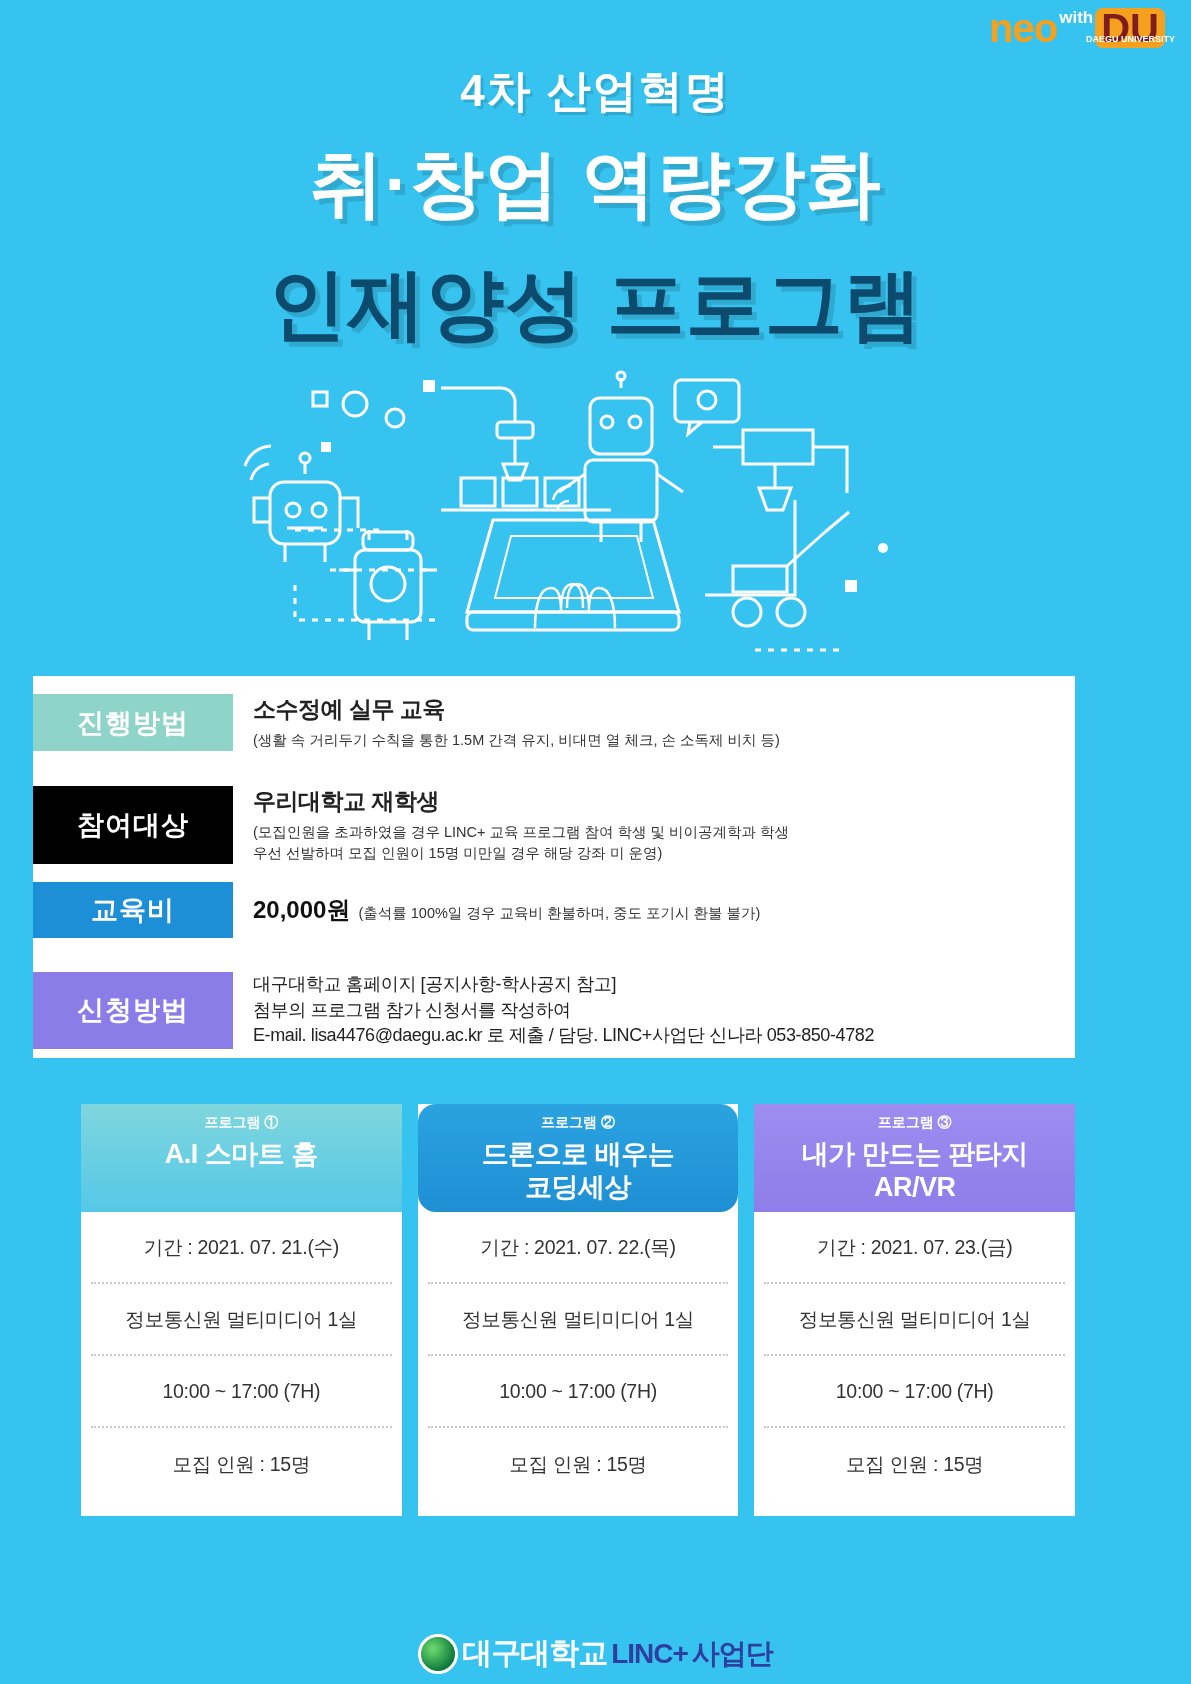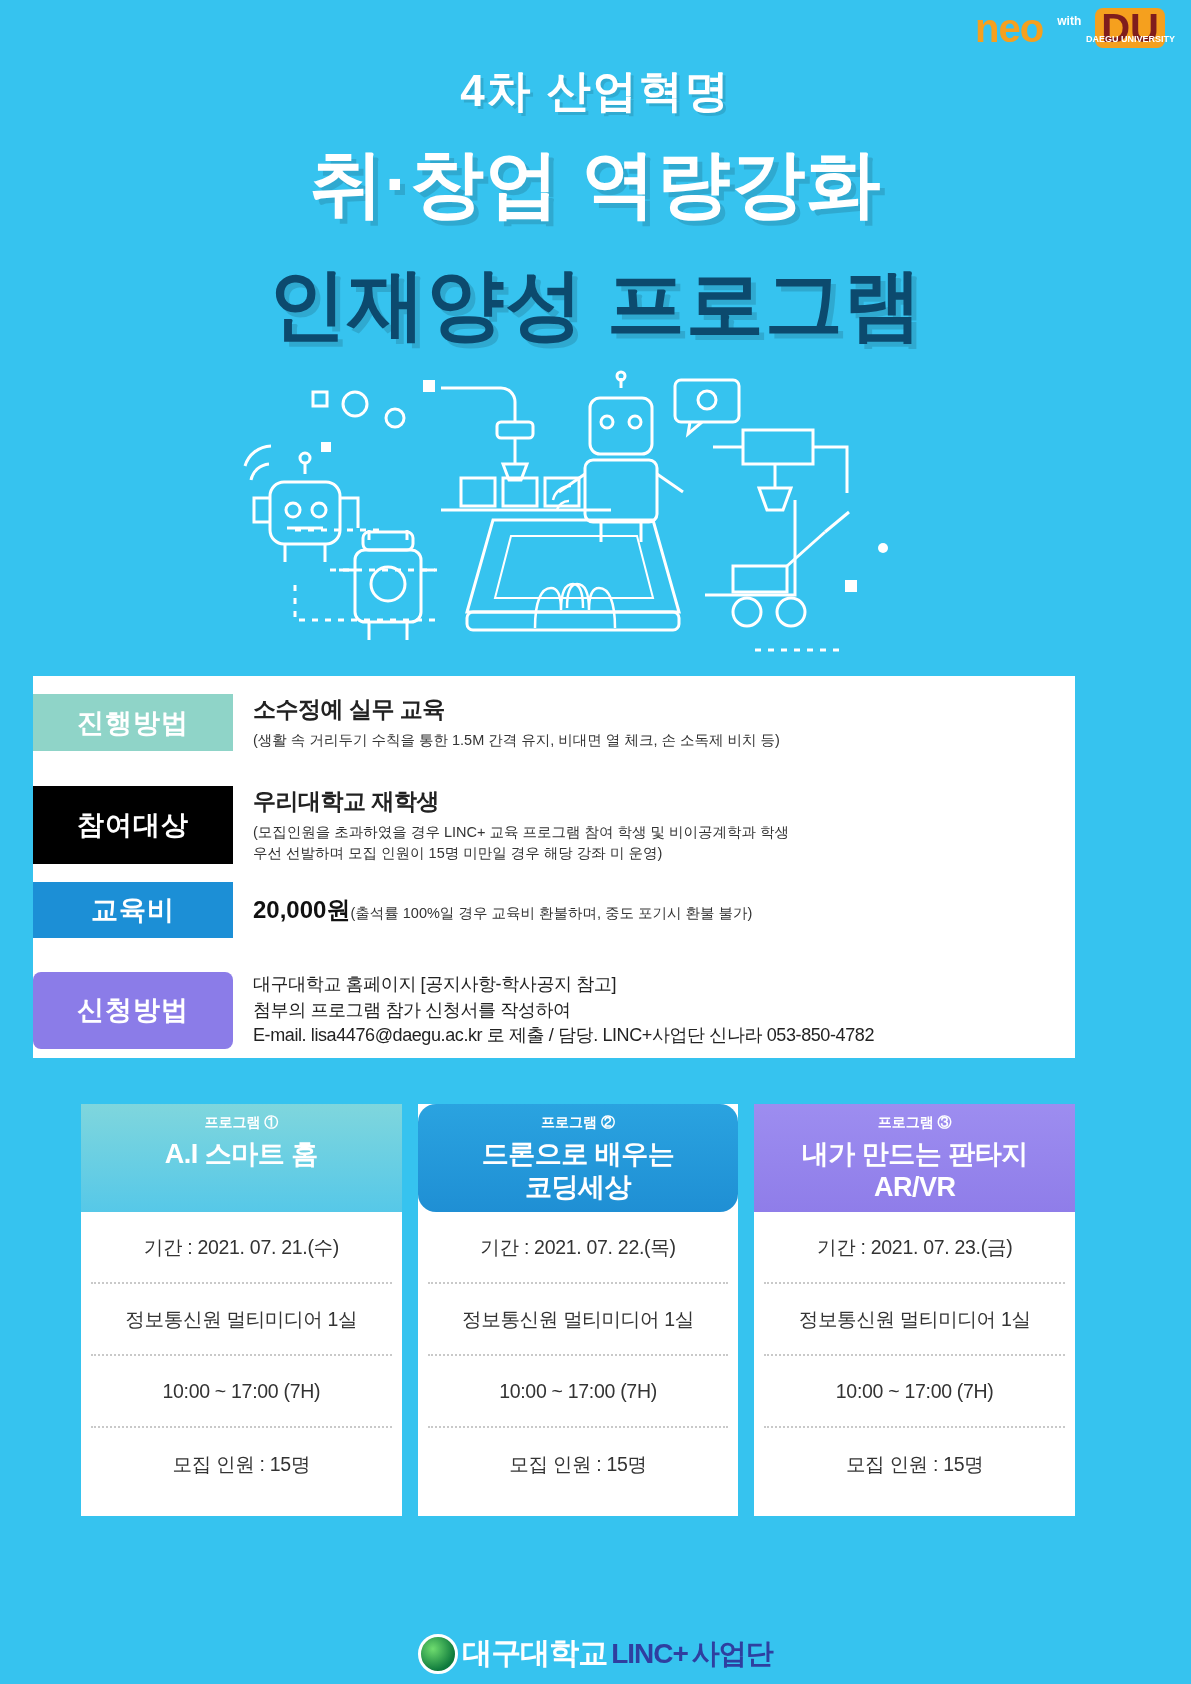--- a/index.html
+++ b/index.html
@@ -11,28 +11,28 @@
   }
   .poster {
     position: relative;
     width: 1191px; height: 1684px;
     background: #36c3ef;
   }
 
   
   .top-logo {
     position: absolute; top: 8px; right: 26px;
-    display: flex; align-items: flex-end; gap: 16px;
+    display: flex; align-items: flex-end; gap: 4px;
   }
   .logo-neo {
     font-size: 40px; font-weight: bold; color: #f5a01e;
     letter-spacing: -1px; line-height: 1;
   }
   .logo-with {
-    font-size: 12px; color: #ffffff; font-weight: bold;
+    font-size: 17px; color: #ffffff; font-weight: bold;
     margin-bottom: 20px; margin-left: -2px;
   }
   .logo-du {
     font-size: 40px; font-weight: bold; color: #7f1d1d;
     background: #f5a01e; border-radius: 8px; padding: 0 6px;
     line-height: 1; margin-left: -2px;
   }
   .logo-du-sub {
     position: absolute; right: 16px; top: 34px;
     font-size: 9px; color: #ffffff; font-weight: bold;
@@ -66,21 +66,21 @@
   }
   .info-row { position: relative; display: flex; }
   .info-tag {
     width: 200px; min-height: 56px;
     display: flex; align-items: center; justify-content: center;
     color: #ffffff; font-size: 27px; font-weight: bold; letter-spacing: 1px;
   }
   .tag-0 { background: #8fd4c8; }
   .tag-1 { background: #000000; }
   .tag-2 { background: #1c8fd6; }
-  .tag-3 { background: #8b7ce8; border-radius: 8px; }
+  .tag-3 { background: #8b7ce8; }
   .info-body { flex: 1; padding-left: 20px; }
   .info-title { font-size: 23px; color: #222; font-weight: bold; letter-spacing: -0.5px; }
   .info-sub { font-size: 14.5px; color: #333; margin-top: 5px; line-height: 1.45; }
   .info-line { font-size: 18px; color: #222; line-height: 1.42; letter-spacing: -0.4px; }
   .info-price { font-size: 24px; color: #111; font-weight: bold; }
 
   .r0 { position: absolute; top: 18px; left: 0; width: 100%; }
   .r1 { position: absolute; top: 110px; left: 0; width: 100%; }
   .r2 { position: absolute; top: 206px; left: 0; width: 100%; }
   .r3 { position: absolute; top: 296px; left: 0; width: 100%; }
@@ -245,21 +245,21 @@
       <div class="info-tag tag-1">참여대상</div>
       <div class="info-body">
         <div class="info-title">우리대학교 재학생</div>
         <div class="info-sub" style="white-space: pre-line;">(모집인원을 초과하였을 경우 LINC+ 교육 프로그램 참여 학생 및 비이공계학과 학생
 우선 선발하며 모집 인원이 15명 미만일 경우 해당 강좌 미 운영)</div>
       </div>
     </div>
 
     <div class="info-row r2">
       <div class="info-tag tag-2">교육비</div>
-      <div class="info-body" style="display:flex; align-items:baseline; padding-top:12px;">
+      <div class="info-body" style="display:flex; align-items:baseline; gap:8px; padding-top:12px;">
         <div class="info-price">20,000원</div>
         <div class="info-sub" style="margin-top:0;">(출석률 100%일 경우 교육비 환불하며, 중도 포기시 환불 불가)</div>
       </div>
     </div>
 
     <div class="info-row r3">
       <div class="info-tag tag-3" style="min-height:62px;">신청방법</div>
       <div class="info-body">
         <div class="info-line">대구대학교 홈페이지 [공지사항-학사공지 참고]</div>
         <div class="info-line">첨부의 프로그램 참가 신청서를 작성하여</div>

